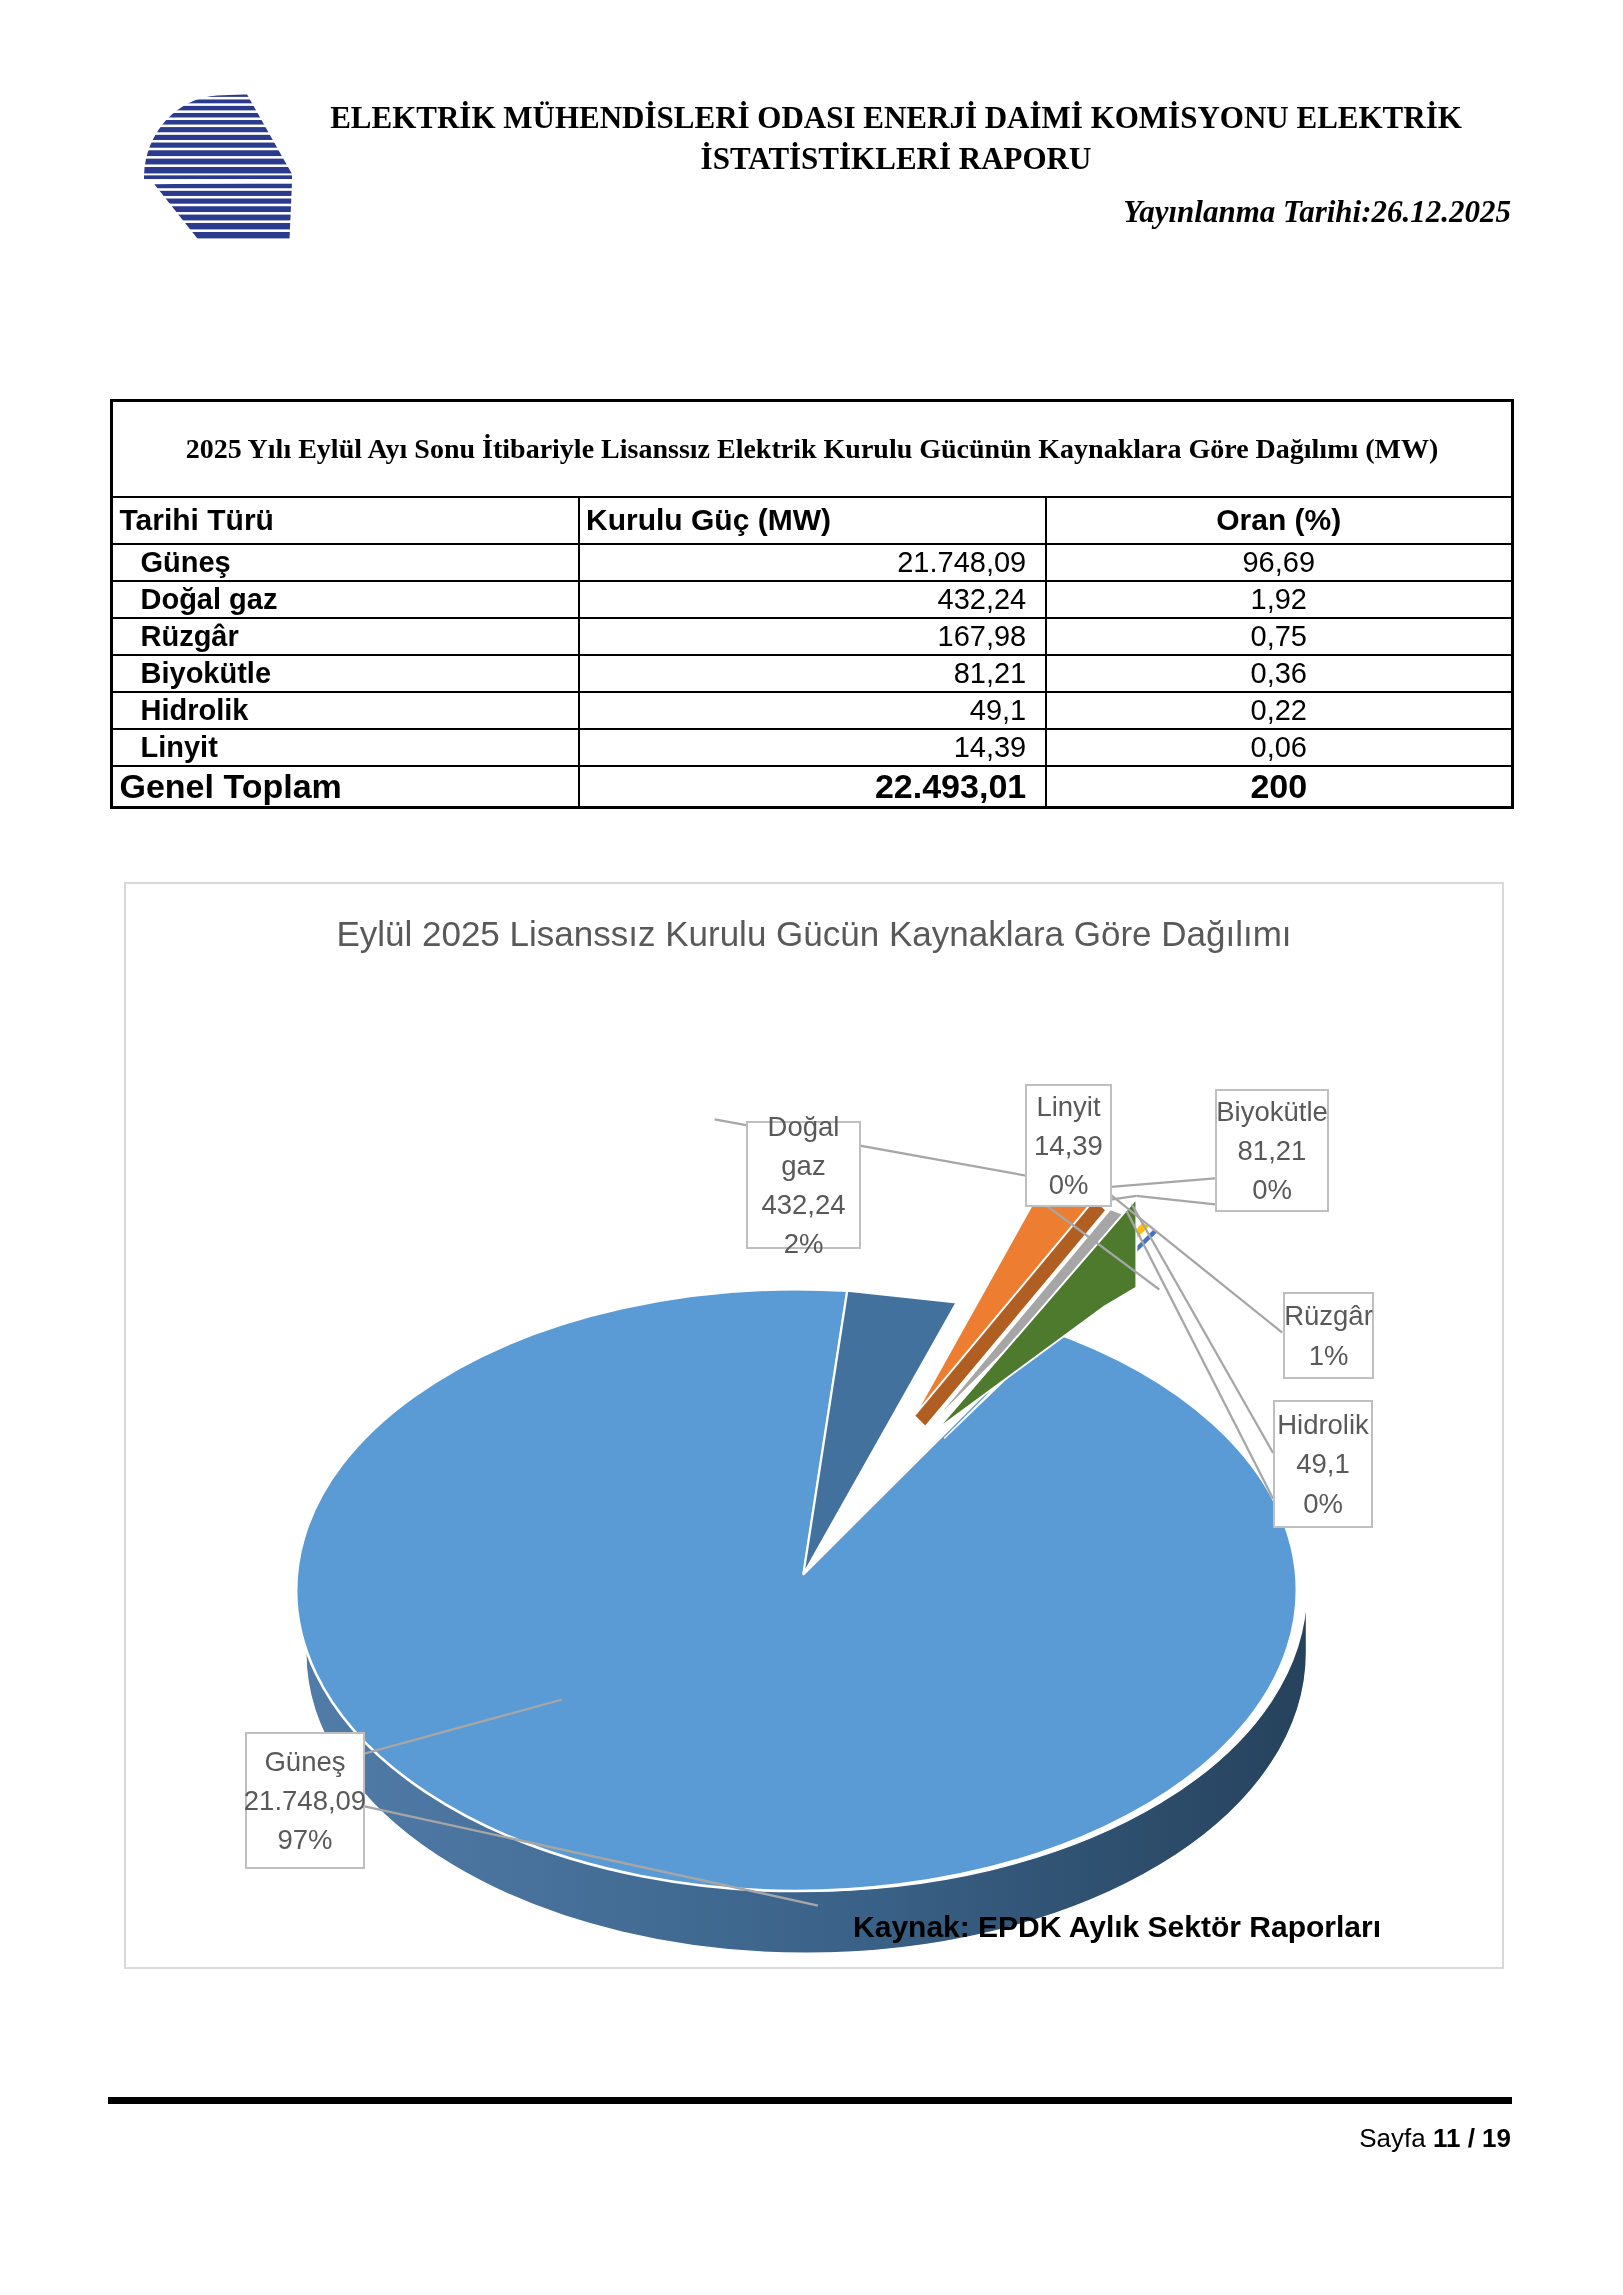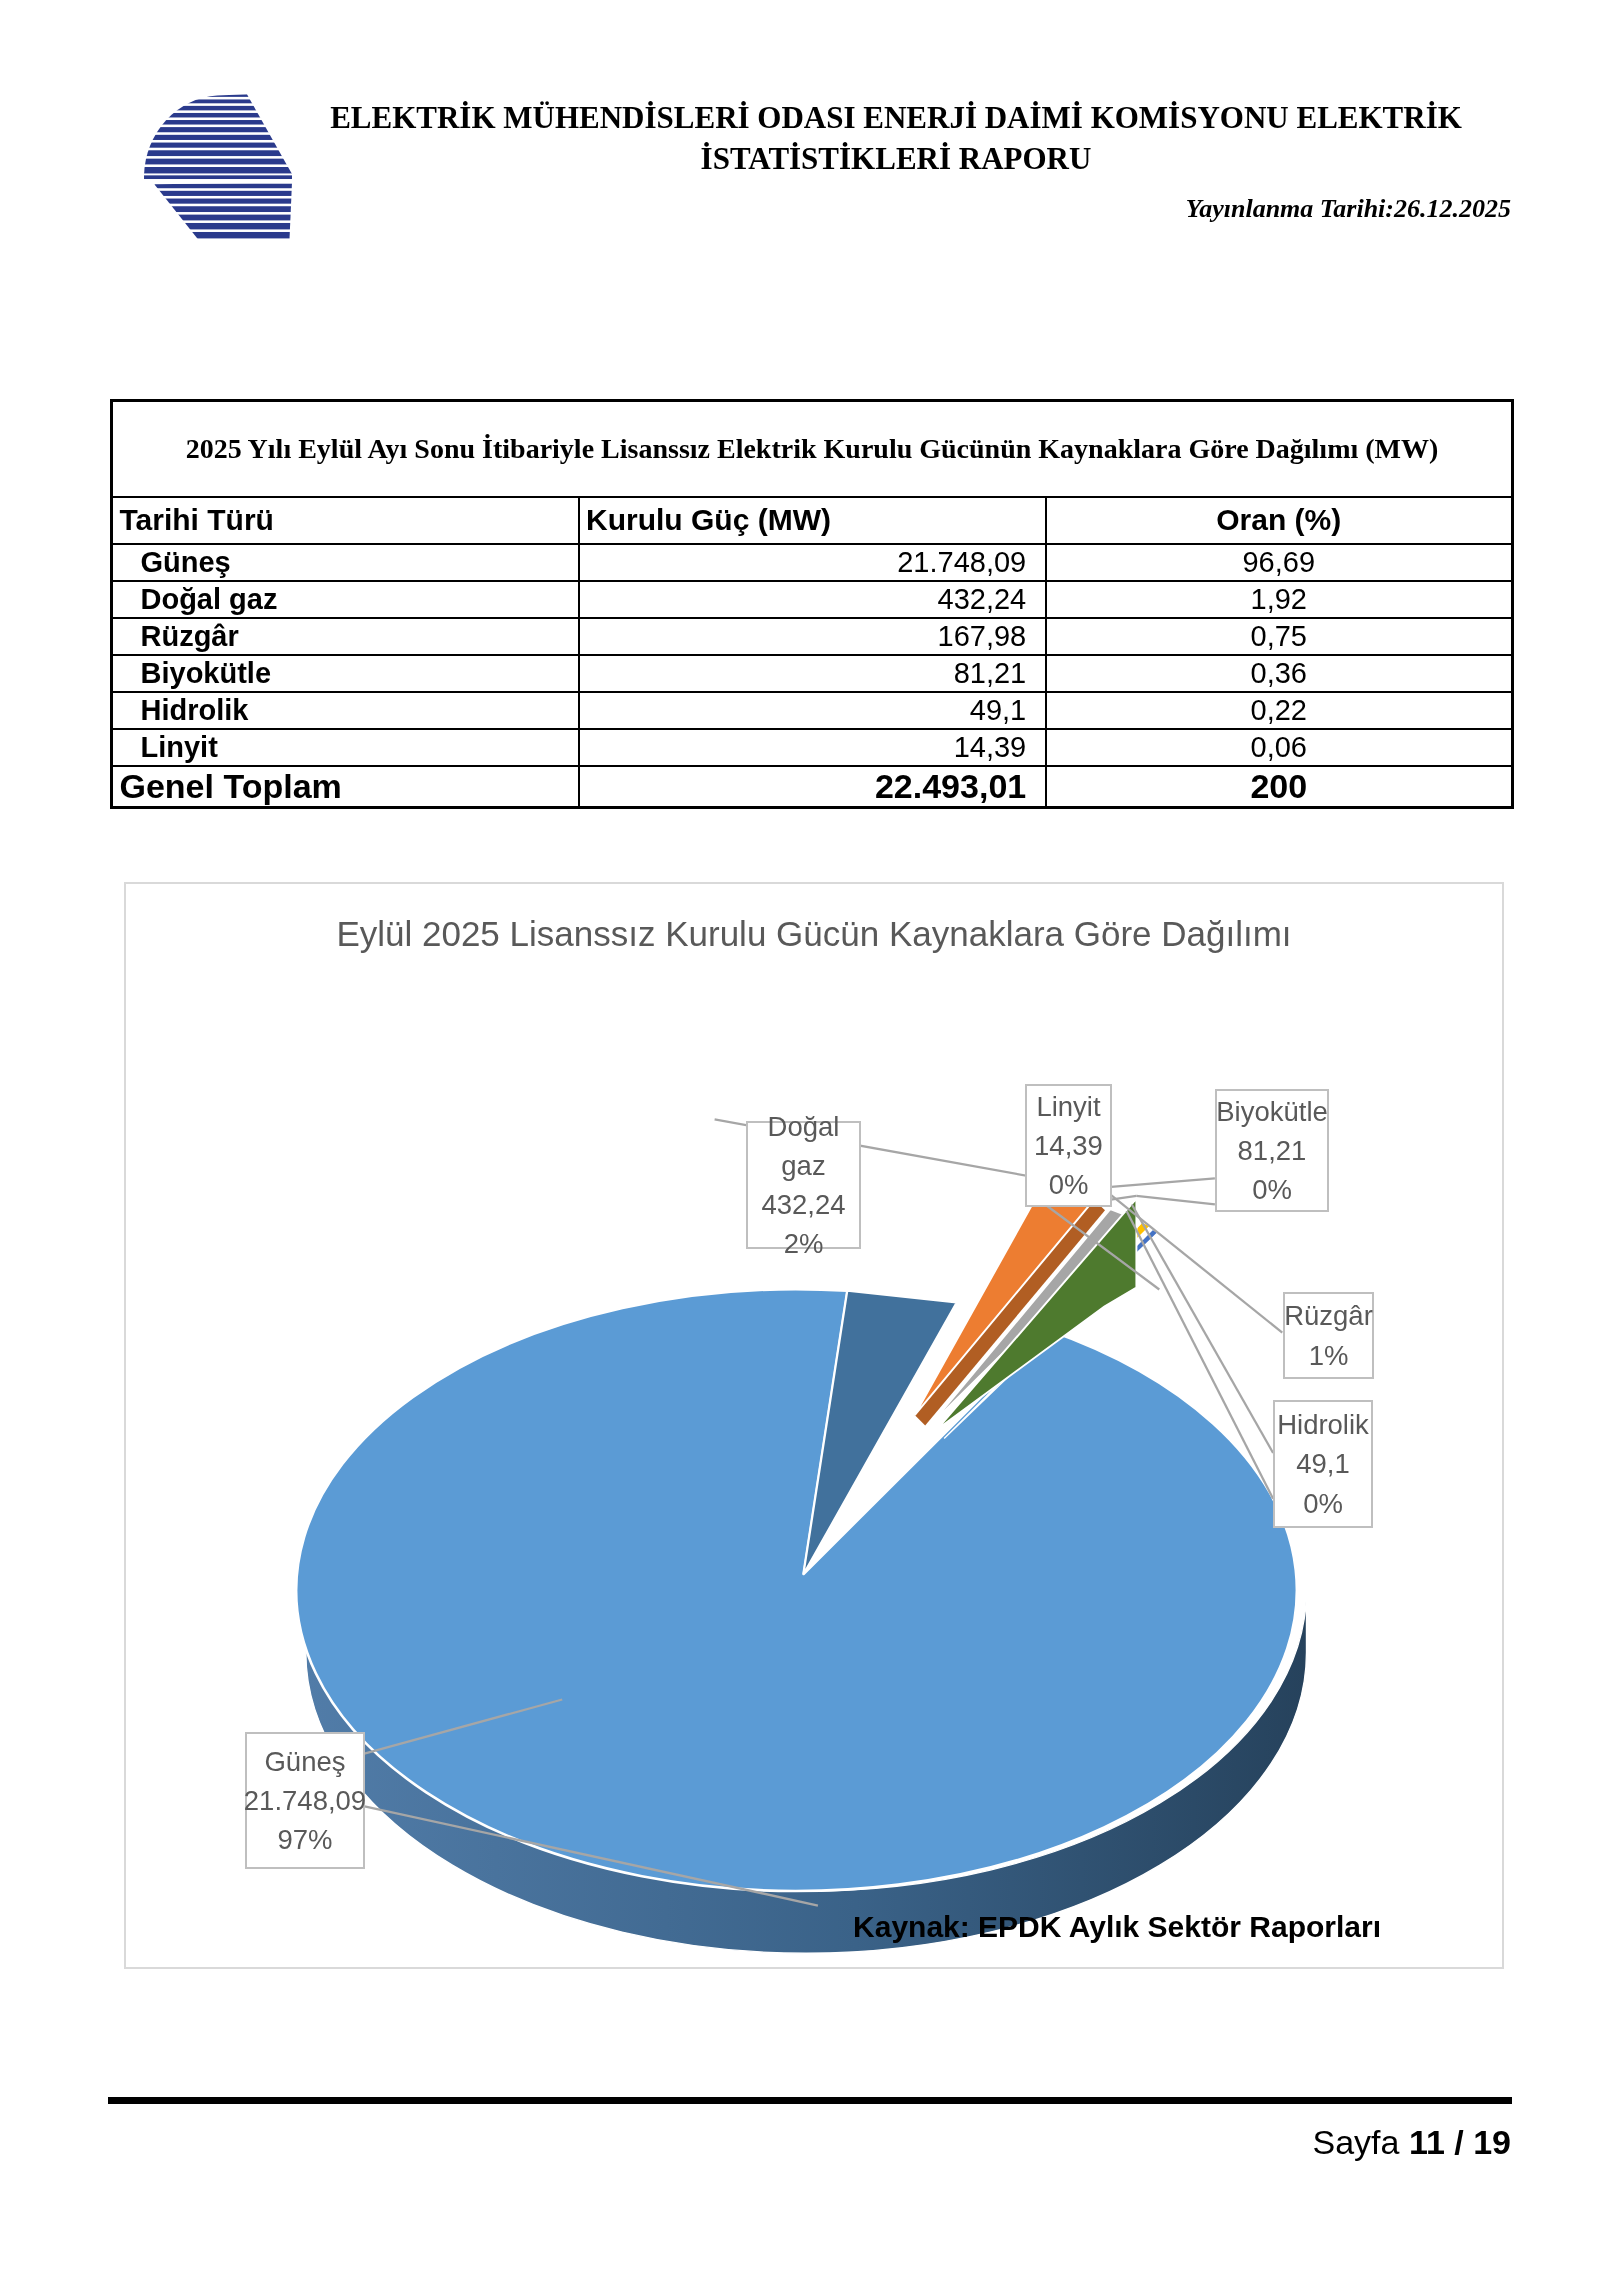--- a/index.html
+++ b/index.html
@@ -3,21 +3,21 @@
 <meta charset="utf-8">
 <style>
   html,body{margin:0;padding:0;background:#ffffff;}
   .page{position:relative;width:1623px;height:2295px;background:#fff;overflow:hidden;
         font-family:"Liberation Sans",sans-serif;color:#000;border-radius:24px;}
   
   .logo{position:absolute;left:126px;top:76px;width:175px;height:182px;}
   .header-title{position:absolute;left:281px;top:97px;width:1230px;text-align:center;
         font-family:"Liberation Serif",serif;font-weight:bold;font-size:31px;line-height:41px;}
   .pub-date{position:absolute;right:112px;top:194px;font-family:"Liberation Serif",serif;
-        font-style:italic;font-weight:600;font-size:26px;}
+        font-style:italic;font-weight:600;font-size:31px;}
   
   table.data{position:absolute;left:110px;top:399px;width:1404px;border-collapse:collapse;
         table-layout:fixed;border:3.9px solid #000;}
   table.data td{border:2px solid #000;padding:0 6.5px;box-sizing:border-box;}
   td.tbl-title{height:96px;text-align:center;font-family:"Liberation Serif",serif;
         font-weight:bold;font-size:28px;line-height:41px;padding:0 59px;margin-top:16px;}
   tr.hdr td{height:47px;font-weight:bold;font-size:30px;}
   tr.datarow td{height:37px;font-size:29px;}
   tr.totalrow td{height:41px;font-size:34px;font-weight:bold;}
   .c-src{width:492px;text-align:left;}
@@ -37,21 +37,21 @@
         font-size:27.5px;line-height:1.42;color:#595959;text-align:center;}
   .co-dogalgaz{left:620px;top:237px;width:115px;height:128px;}
   .co-linyit{left:899px;top:200px;width:87px;height:123px;}
   .co-biyokutle{left:1089px;top:205px;width:114px;height:123px;}
   .co-ruzgar{left:1157px;top:408px;width:91px;height:87px;}
   .co-hidrolik{left:1147px;top:516px;width:100px;height:128px;}
   .co-gunes{left:119px;top:848px;width:120px;height:137px;}
   .source-note{position:absolute;right:121px;top:1026px;font-size:30px;font-weight:600;color:#000;}
   
   .footer-rule{position:absolute;left:108px;top:2097px;width:1404px;height:6.5px;background:#000;}
-  .page-num{position:absolute;right:112px;top:2123px;font-size:34px;}
+  .page-num{position:absolute;right:112px;top:2123px;font-size:26px;}
   .page-num b{font-weight:bold;}
 </style>
 </head>
 <body>
 
 <div class="page">
 
   <svg class="logo" viewBox="0 0 272 278">
     <defs>
       <clipPath id="domeClip">

